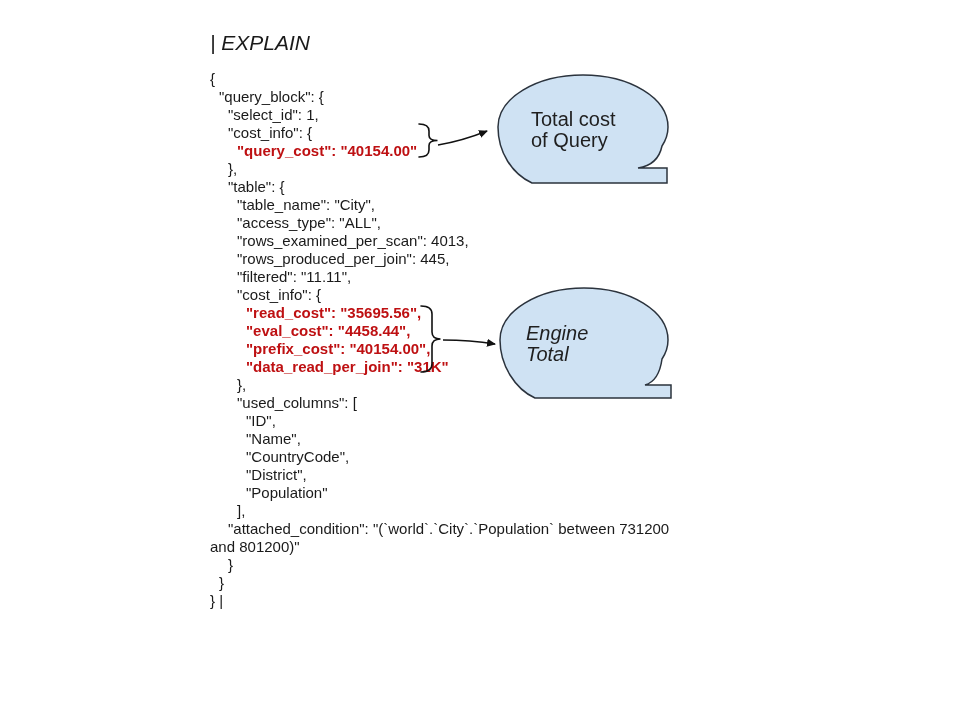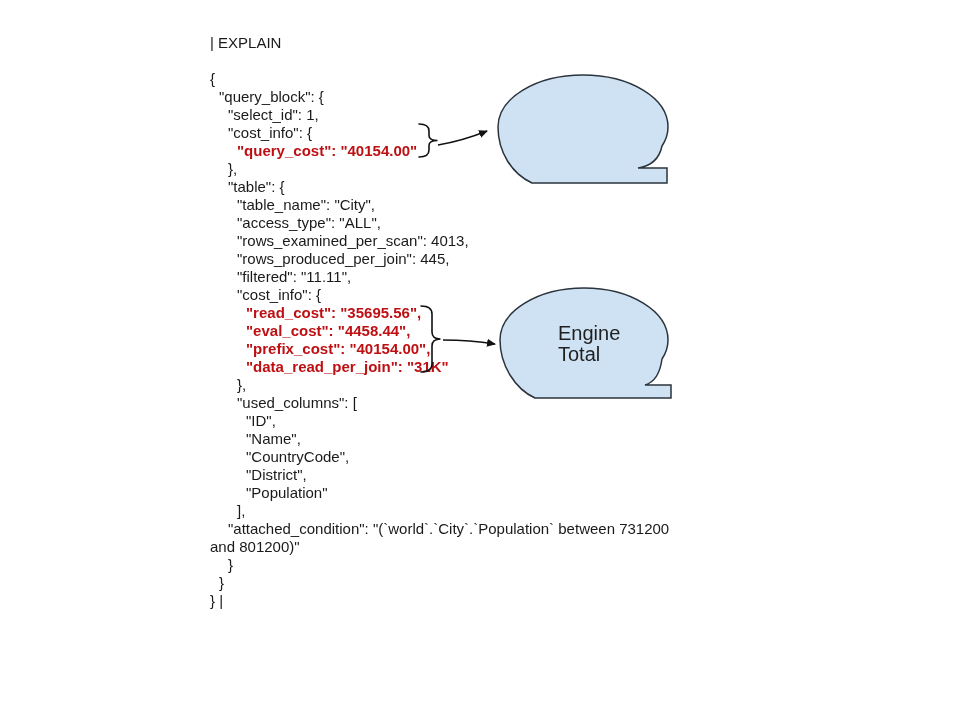--- a/index.html
+++ b/index.html
@@ -13,23 +13,24 @@
     height: 720px;
     background: #ffffff;
     overflow: hidden;
     font-family: "Liberation Sans", "DejaVu Sans", sans-serif;
     color: #1a1a1a;
   }
   .header {
     position: absolute;
     left: 210px;
     top: 34px;
-    font-size: 15px;
+    font-size: 21px;
     line-height: 18px;
     white-space: pre;
+    font-style: italic;
   }
   .code {
     position: absolute;
     left: 210px;
     top: 70px;
     font-size: 15px;
     line-height: 18px;
     white-space: pre;
   }
   .code .line {
@@ -98,19 +99,23 @@
              Q 429 140.5 429 145.5 L 429 150 Q 429 157 419 157"></path>
 
     <path class="arrow" marker-end="url(#ah)" d="M 438 145 Q 462 141 487 131"></path>
 
     <path class="ink" d="M 421 306 Q 432 306 432 314 L 432 332 Q 432 339 440.5 339
              Q 432 339 432 346 L 432 364 Q 432 372 421 372"></path>
 
     <path class="arrow" marker-end="url(#ah)" d="M 443 340 Q 470 340 495 344"></path>
   </svg>
 
+  <div class="bubble-label" style="left:531px; top:109px;">
+    <div>Total cost</div>
+    <div>of Query</div>
+  </div>
 
-  <div class="bubble-label" style="left:558px; top:323px;">
+  <div class="bubble-label" style="left:526px; top:323px;font-style:italic;">
     <div>Engine</div>
     <div>Total</div>
   </div>
 
 </div>
 
 </body></html>

